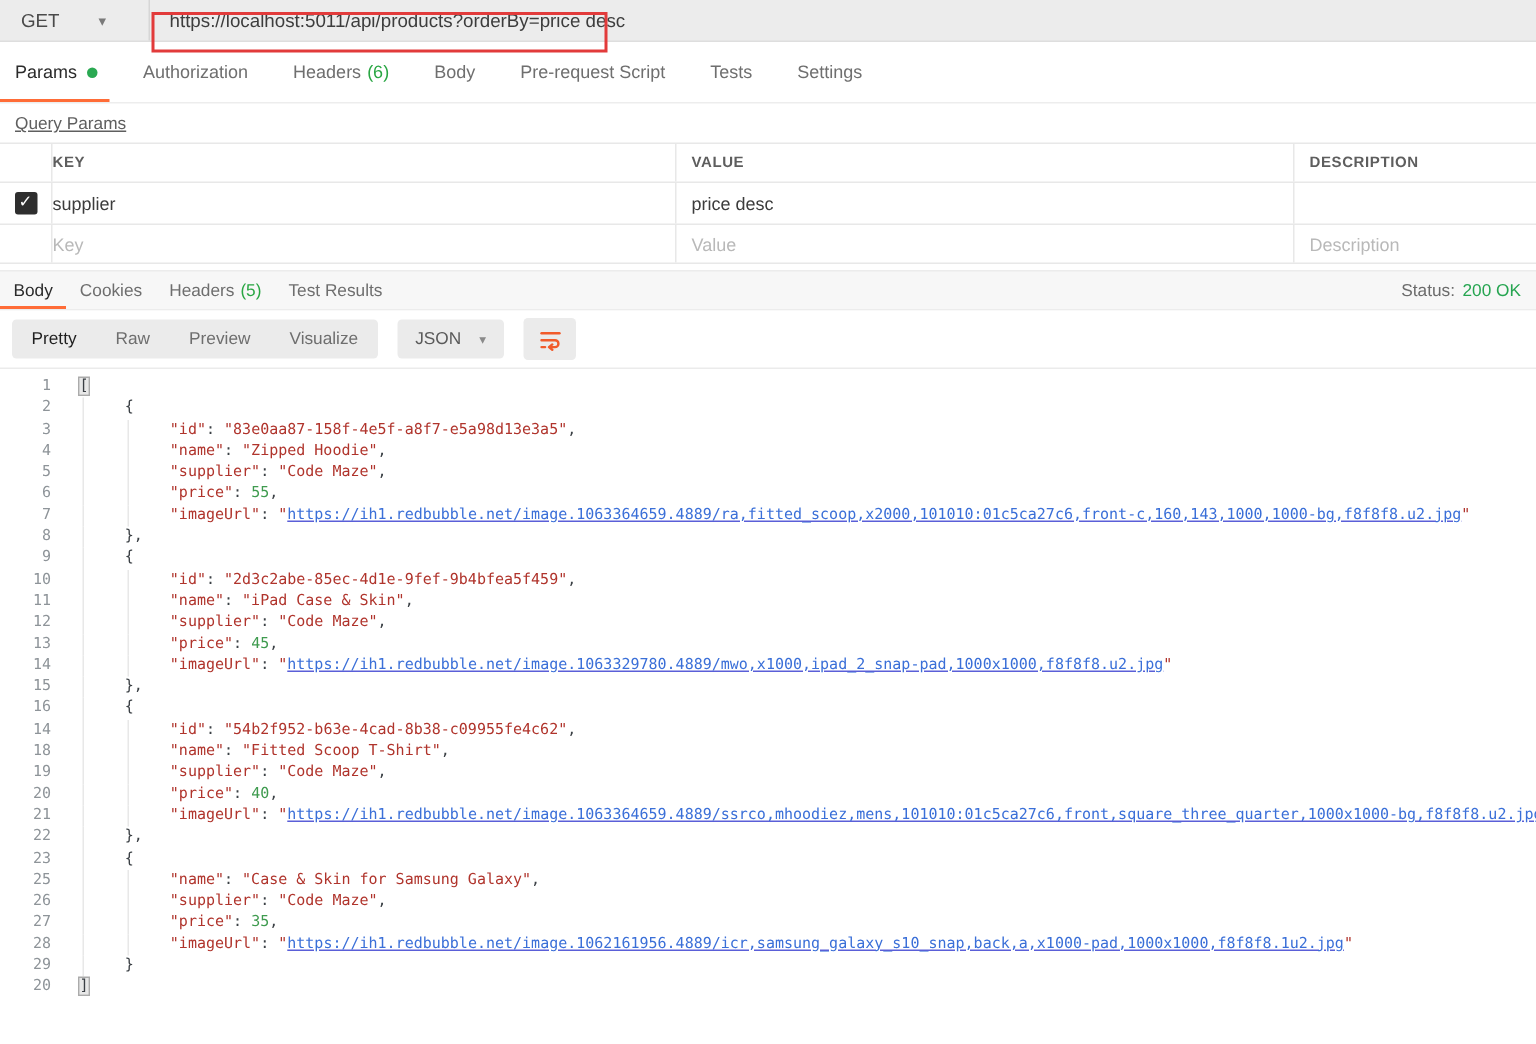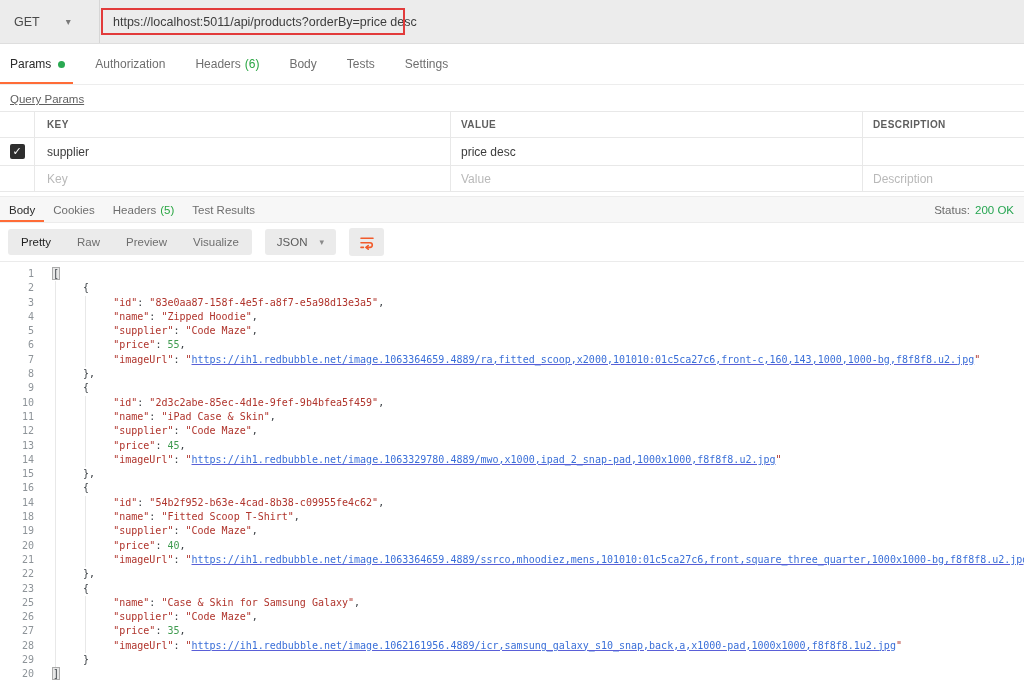--- a/index.html
+++ b/index.html
@@ -1,21 +1,21 @@
 <!DOCTYPE html>
 <html><head>
 <meta charset="utf-8">
 <style>
   * { margin:0; padding:0; box-sizing:border-box; }
   html,body { width:1024px; height:696px; overflow:hidden; background:#fff;
               font-family:"Liberation Sans", sans-serif; }
   .app { width:1024px; height:696px; position:relative; background:#fff; }
 
   
-  .url-bar { height:44px; background:#ececec; border-bottom:1px solid #dedede;
+  .url-bar { height:28px; background:#ececec; border-bottom:1px solid #dedede;
              display:flex; align-items:stretch; }
   .method { width:100px; display:flex; align-items:center; padding-left:14px;
             border-right:1px solid #d6d6d6; color:#4a4a4a; font-size:12.5px; }
   .method .chev { margin-left:26px; color:#7a7a7a; font-size:10px; }
   .url-field { flex:1; position:relative; display:flex; align-items:center; }
   .url-text { padding-left:13px; font-size:12.5px; color:#3d3d3d; }
   .red-box { position:absolute; left:1px; top:8px; width:304px; height:27px;
              border:2px solid #e23b3b; pointer-events:none; }
 
   
@@ -32,21 +32,21 @@
 
   
   .qp-title { padding:8px 10px 6px 10px; font-size:11.5px; color:#5f5f5f;text-decoration:underline; }
   .qp-table { border-top:1px solid #e8e8e8; }
   .qp-row { display:flex; align-items:stretch; border-bottom:1px solid #e8e8e8;
             font-size:12px; color:#3c3c3c; background:#fff; }
   .qp-row.hdr { height:26px; }
   .qp-row.data { height:28px; }
   .qp-row.ph { height:26px; color:#b9b9b9; }
   .c-check { width:34px; display:flex; align-items:center; justify-content:center; }
-  .c-key   { width:416px; border-left:1px solid #e8e8e8; display:flex; align-items:center; padding-left:12px; }
+  .c-key   { width:416px; border-left:1px solid #e8e8e8; display:flex; align-items:center; padding-left:0; }
   .c-val   { width:412px; border-left:1px solid #e8e8e8; display:flex; align-items:center; padding-left:10px; }
   .c-desc  { flex:1; border-left:1px solid #e8e8e8; display:flex; align-items:center; padding-left:10px; }
   .hdr .cell-label { font-size:10px; font-weight:bold; color:#5e5e5e; letter-spacing:.4px; }
   .cb { width:15px; height:15px; background:#2e2e2e; border-radius:2px; color:#fff;
         font-size:11px; line-height:15px; text-align:center; }
 
   
   .resp-meta { margin-top:4px; height:27px; background:#f7f7f7;
                border-top:1px solid #ececec; border-bottom:1px solid #ececec;
                display:flex; align-items:stretch; font-size:11.5px; }
@@ -106,20 +106,23 @@
       </div>
       <div class="rqtab">
         <span>Authorization</span>
       </div>
       <div class="rqtab">
         <span>Headers</span>
         <span class="cnt">(6)</span>
       </div>
       <div class="rqtab">
         <span>Body</span>
+      </div>
+      <div class="rqtab">
+        <span>Pre-request Script</span>
       </div>
       <div class="rqtab">
         <span>Tests</span>
       </div>
       <div class="rqtab">
         <span>Settings</span>
       </div>
     </div>
 
   <div class="qp-title">Query Params</div>

